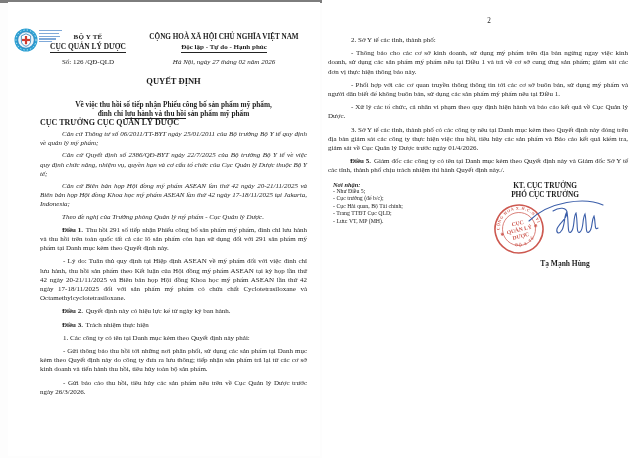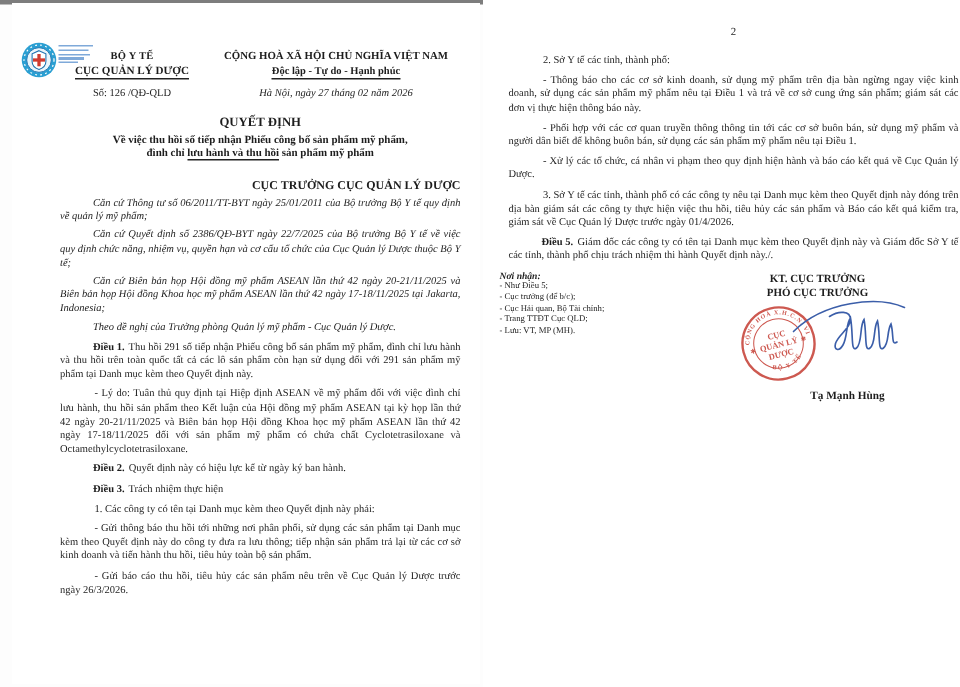--- a/index.html
+++ b/index.html
@@ -22,33 +22,33 @@
   .dept span{display:inline-block;border-bottom:.9px solid #222;padding-bottom:.5px;}
   .doc-number{position:absolute;left:34px;top:56px;width:92px;text-align:center;font-size:7px;}
   .hdr-right{position:absolute;left:133px;top:31px;width:166px;text-align:center;}
   .country{font-weight:bold;font-size:7.2px;}
   .motto{font-weight:bold;font-size:7px;margin-top:2px;}
   .motto span{display:inline-block;border-bottom:.9px solid #222;padding-bottom:.8px;}
   .placedate{font-style:italic;font-size:7px;margin-top:5px;}
 
   .p1-content{margin-left:32px;margin-right:13px;}
   .title{text-align:center;font-weight:bold;font-size:8.5px;margin-top:2px;}
-  .subtitle{text-align:center;font-weight:bold;font-size:7.3px;line-height:9px;margin-top:2px;}
+  .subtitle{text-align:center;font-weight:bold;font-size:7.3px;line-height:9px;margin-top:14px;}
   .subtitle .u{border-bottom:.9px solid #222;}
-  .authority{text-align:right;font-weight:bold;font-size:8px;margin-top:13px;}
+  .authority{text-align:left;font-weight:bold;font-size:8px;}
   .recital{font-style:italic;font-size:7px;line-height:9.2px;text-align:justify;
            text-indent:22px;margin:3px 0 0 0;}
   .decide{text-align:center;font-weight:bold;font-size:8px;margin-top:5px;}
   .bp{font-size:7px;line-height:9.2px;text-align:justify;text-indent:22px;margin:4px 0 0 0;}
   .bp b{margin-right:1px;}
 
   
   .pagenum{width:300px;margin-left:3px;margin-top:17px;text-align:center;
            text-indent:28px;font-size:7.2px;}
-  .p2-content{margin-left:17px;width:300px;}
+  .p2-content{margin-left:6px;width:300px;}
   .p2-content .first{margin-top:11px;}
 
   .signrow{position:relative;margin-top:5px;width:300px;margin-left:3px;height:110px;}
   .recipients{position:absolute;left:8px;top:0;width:120px;}
   .recp-label{font-weight:bold;font-style:italic;font-size:6.4px;}
   .recp-item{font-size:5.8px;line-height:7.6px;}
   .signblock{position:absolute;left:140px;top:0;width:160px;text-align:center;}
   .signtitle{font-weight:bold;font-size:7.3px;line-height:9.5px;}
   .sealwrap{position:absolute;left:28px;top:22px;width:52px;height:52px;
             transform:rotate(-14deg);opacity:.92;}

